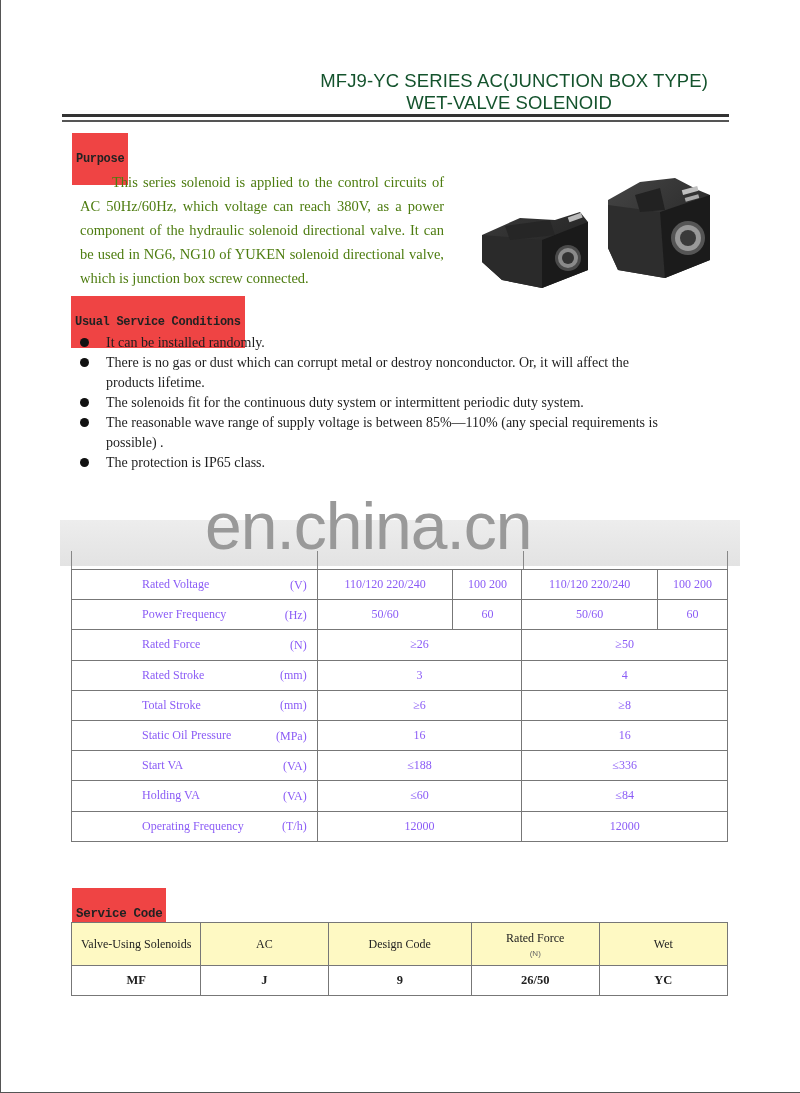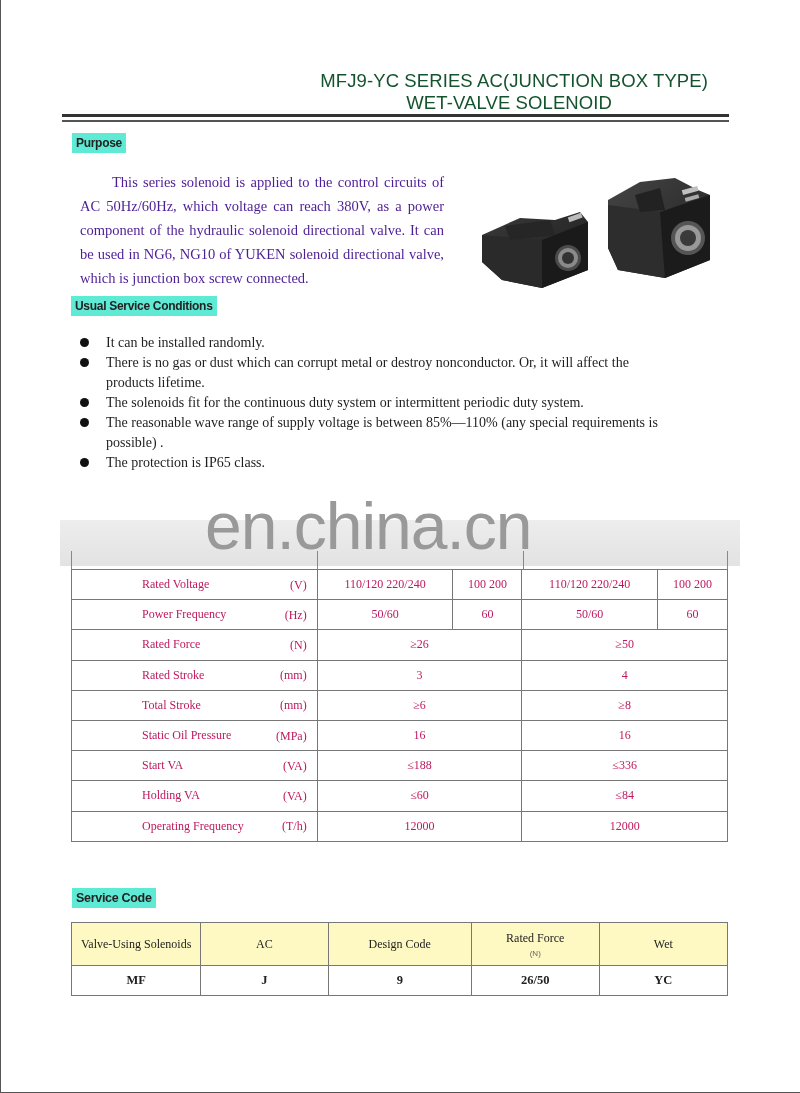--- a/index.html
+++ b/index.html
@@ -9,36 +9,36 @@
     .page-border-left { position: absolute; left: 0; top: 0; width: 1px; height: 1093px; background: #555; }
     .page-border-bottom { position: absolute; left: 0; bottom: 0; width: 800px; height: 1px; background: #555; }
 
     .title-block { position: absolute; left: 60px; top: 70px; width: 668px; text-align: right; }
     .title-line { font-family: "Liberation Sans", sans-serif; font-size: 18.5px; color: #14532d; line-height: 22px; letter-spacing: 0.1px; }
     .title-line.l1 { text-align: right; padding-right: 20px; }
     .title-line.l2 { text-align: right; padding-right: 116px; }
     .rule-thick { position: absolute; left: 62px; top: 114px; width: 667px; height: 3px; background: #333; }
     .rule-thin { position: absolute; left: 62px; top: 120px; width: 667px; height: 2px; background: #555; }
 
-    .section-tag { position: absolute; background: #5eead4; font-family: Liberation Sans, sans-serif; font-weight: bold; font-size: 12px; color: #222; padding: 3px 4px; line-height: 14px; letter-spacing: -0.3px; }
+    .section-tag { position: absolute; background: #ef4444; font-family: Liberation Mono, monospace; font-weight: bold; font-size: 12px; color: #222; padding: 19px 4px; line-height: 14px; letter-spacing: -0.3px; }
 
-    .purpose-text { position: absolute; left: 80px; top: 170px; width: 364px; font-size: 14.5px; line-height: 24px; text-align: justify; text-indent: 32px; color: #4c1d95; }
+    .purpose-text { position: absolute; left: 80px; top: 170px; width: 364px; font-size: 14.5px; line-height: 24px; text-align: justify; text-indent: 32px; color: #4d7c0f; }
 
     .product-image { position: absolute; left: 460px; top: 160px; width: 290px; height: 130px; }
 
     .conditions { position: absolute; left: 80px; top: 333px; width: 580px; list-style: none; }
     .conditions li { position: relative; padding-left: 26px; font-size: 14px; line-height: 20px; color: #1e1e1e; }
     .conditions li .bullet { position: absolute; left: 0; top: 5px; width: 9px; height: 9px; border-radius: 50%; background: #111; }
 
     .watermark { position: absolute; left: 60px; top: 520px; width: 680px; height: 46px; background: linear-gradient(to bottom, rgba(235,235,235,0.9), rgba(225,225,225,0.95)); }
     .watermark-text { position: absolute; left: 205px; top: 486px; font-family: "Liberation Sans", sans-serif; font-size: 66px; color: #999; letter-spacing: -1px; line-height: 80px; }
 
     table { border-collapse: collapse; position: absolute; }
     .spec-table { left: 71px; top: 569px; width: 657px; }
-    .spec-table td { border: 1px solid #777; height: 30.2px; font-size: 12px; text-align: center; color: #be185d; }
+    .spec-table td { border: 1px solid #777; height: 30.2px; font-size: 12px; text-align: center; color: #8b5cf6; }
     .spec-table td.param { text-align: left; padding-left: 70px; width: 246px; position: relative; }
     .spec-table td.param .unit { position: absolute; right: 10px; top: 50%; transform: translateY(-50%); }
     .spec-table td.param .name { display: inline-block; }
     .spec-table td.c1 { width: 136px; }
     .spec-table td.c2 { width: 69px; }
     .spec-table td.c3 { width: 136px; }
     .spec-table td.c4 { width: 70px; }
     .top-dividers .tick { position: absolute; top: 551px; width: 1px; height: 18px; background: #888; }
 
     .code-table { left: 71px; top: 922px; width: 657px; }

